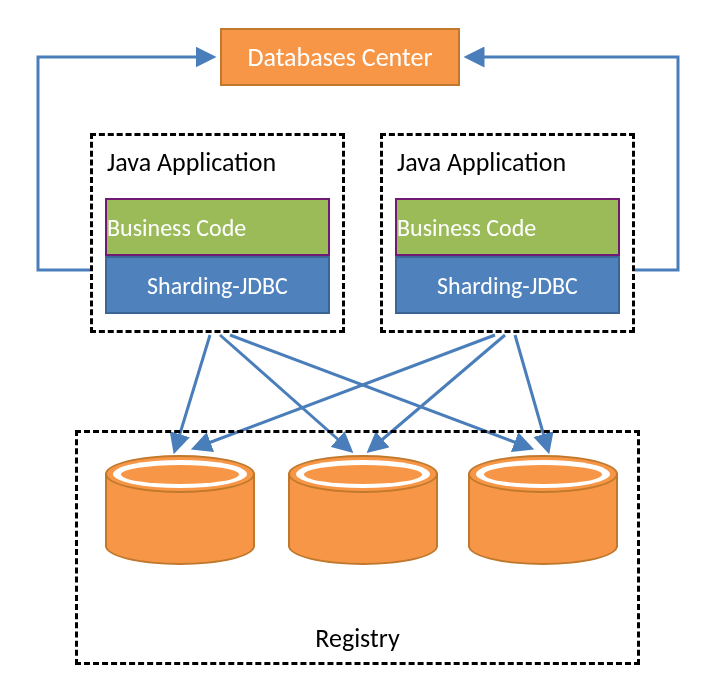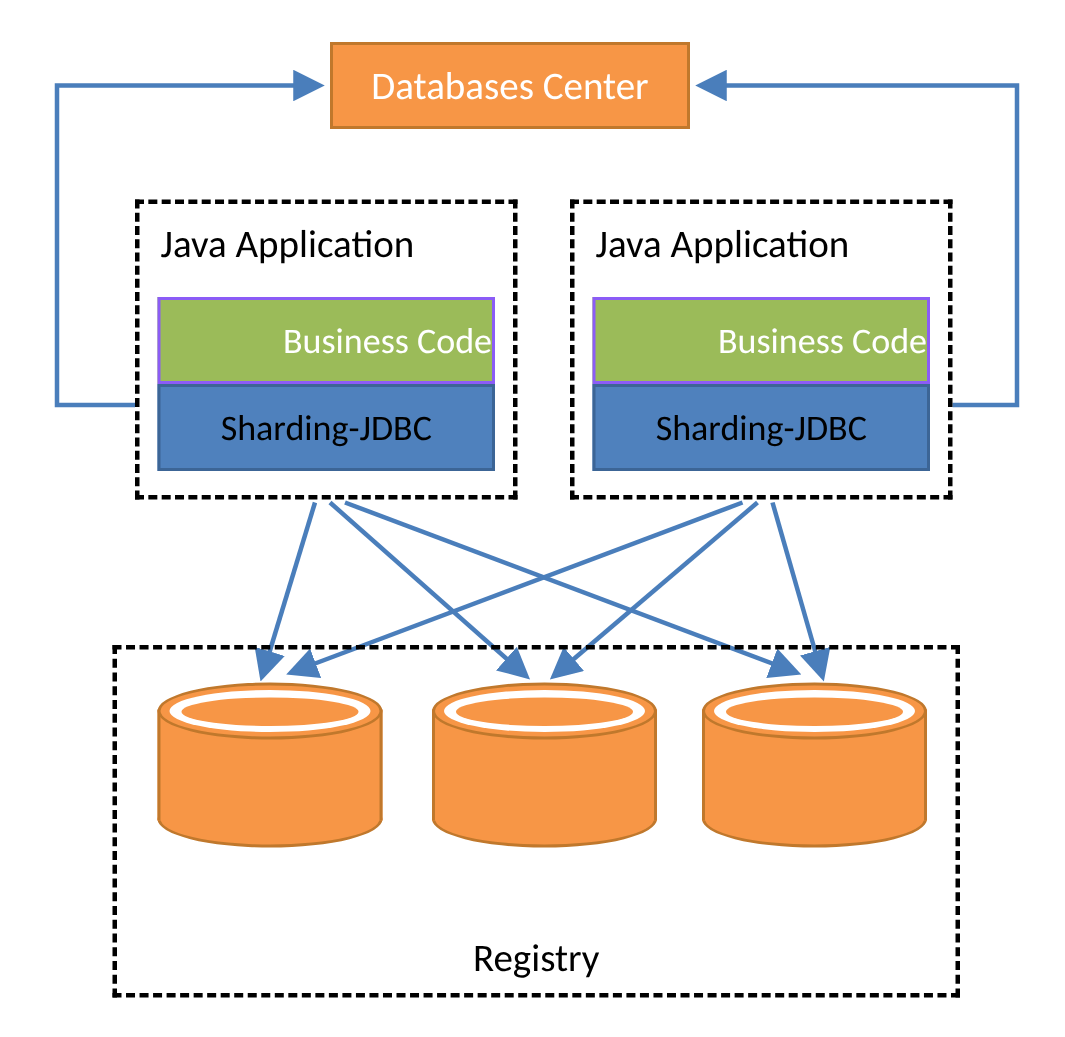--- a/index.html
+++ b/index.html
@@ -40,33 +40,33 @@
     .app-title {
       font-size: 26px;
       color: #000;
       margin-bottom: 20px;
       padding-left: 2px;
     }
     .business-code {
       width: 100%;
       height: 58px;
       background: #9bbb59;
-      border: 2px solid #8b5cf6;
+      border: 2px solid #701a75;
       color: #fff;
       font-size: 24px;
       display: flex;
       align-items: center;
-      justify-content: flex-end;
+      justify-content: flex-start;
     }
     .sharding-jdbc {
       width: 100%;
       height: 58px;
       background: #4f81bd;
       border: 2px solid #3c6596;
-      color: #000000;
+      color: #ffffff;
       font-size: 24px;
       display: flex;
       align-items: center;
       justify-content: center;
     }
     .db-box {
       position: absolute;
       left: 75px;
       top: 430px;
       width: 565px;

